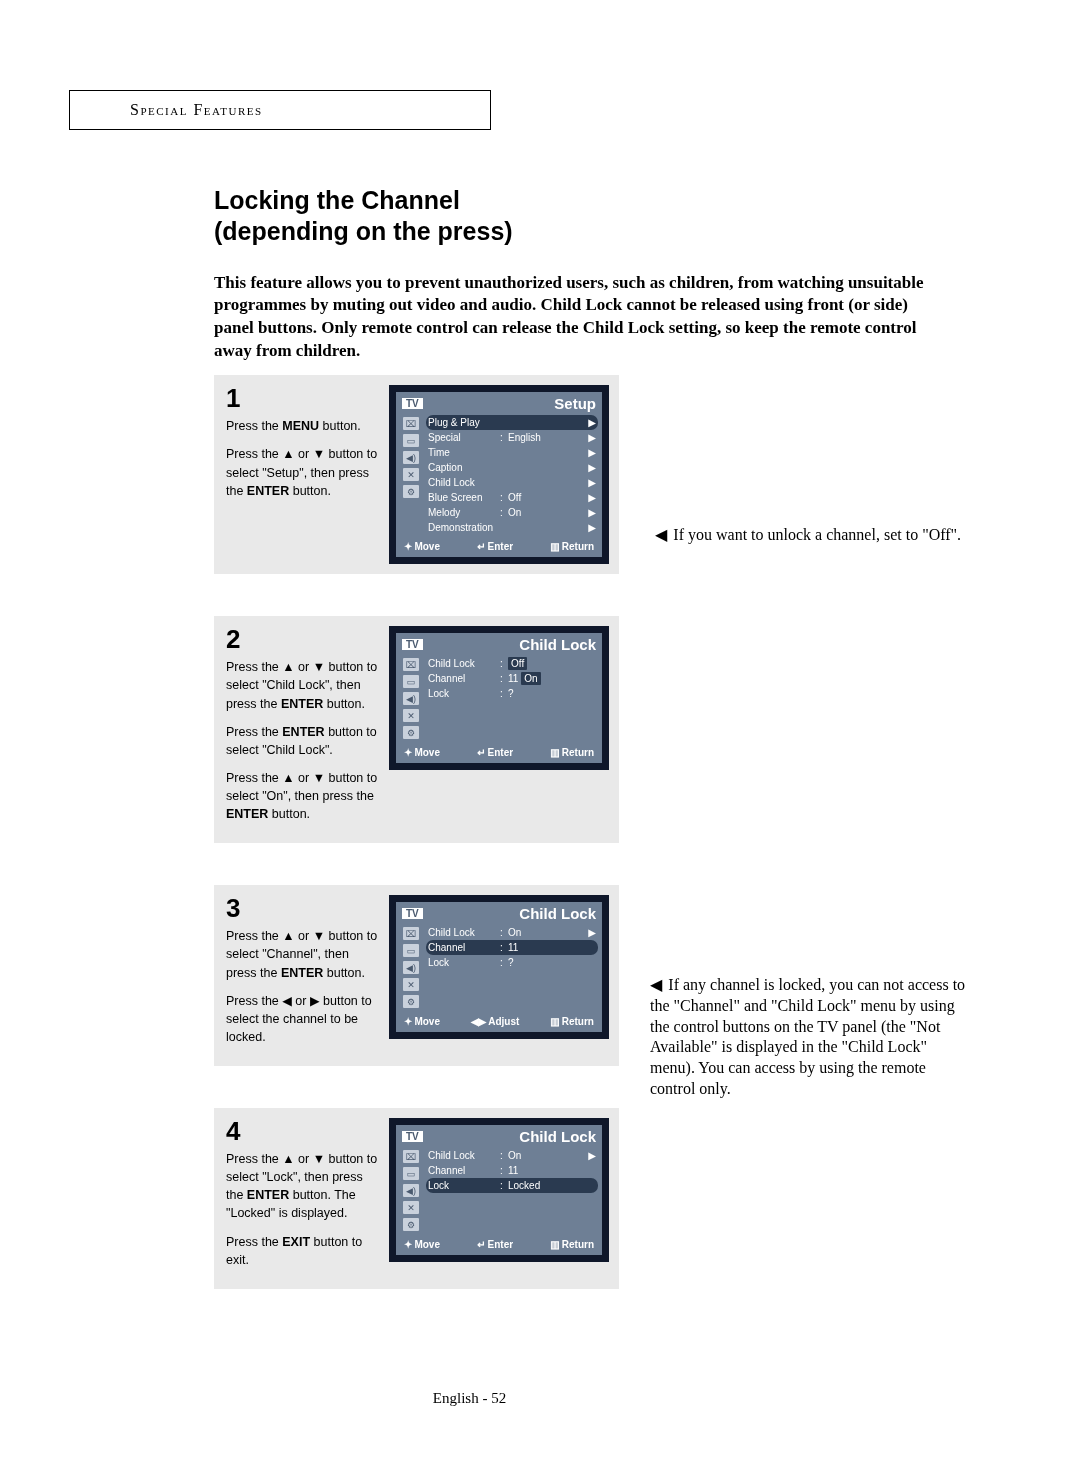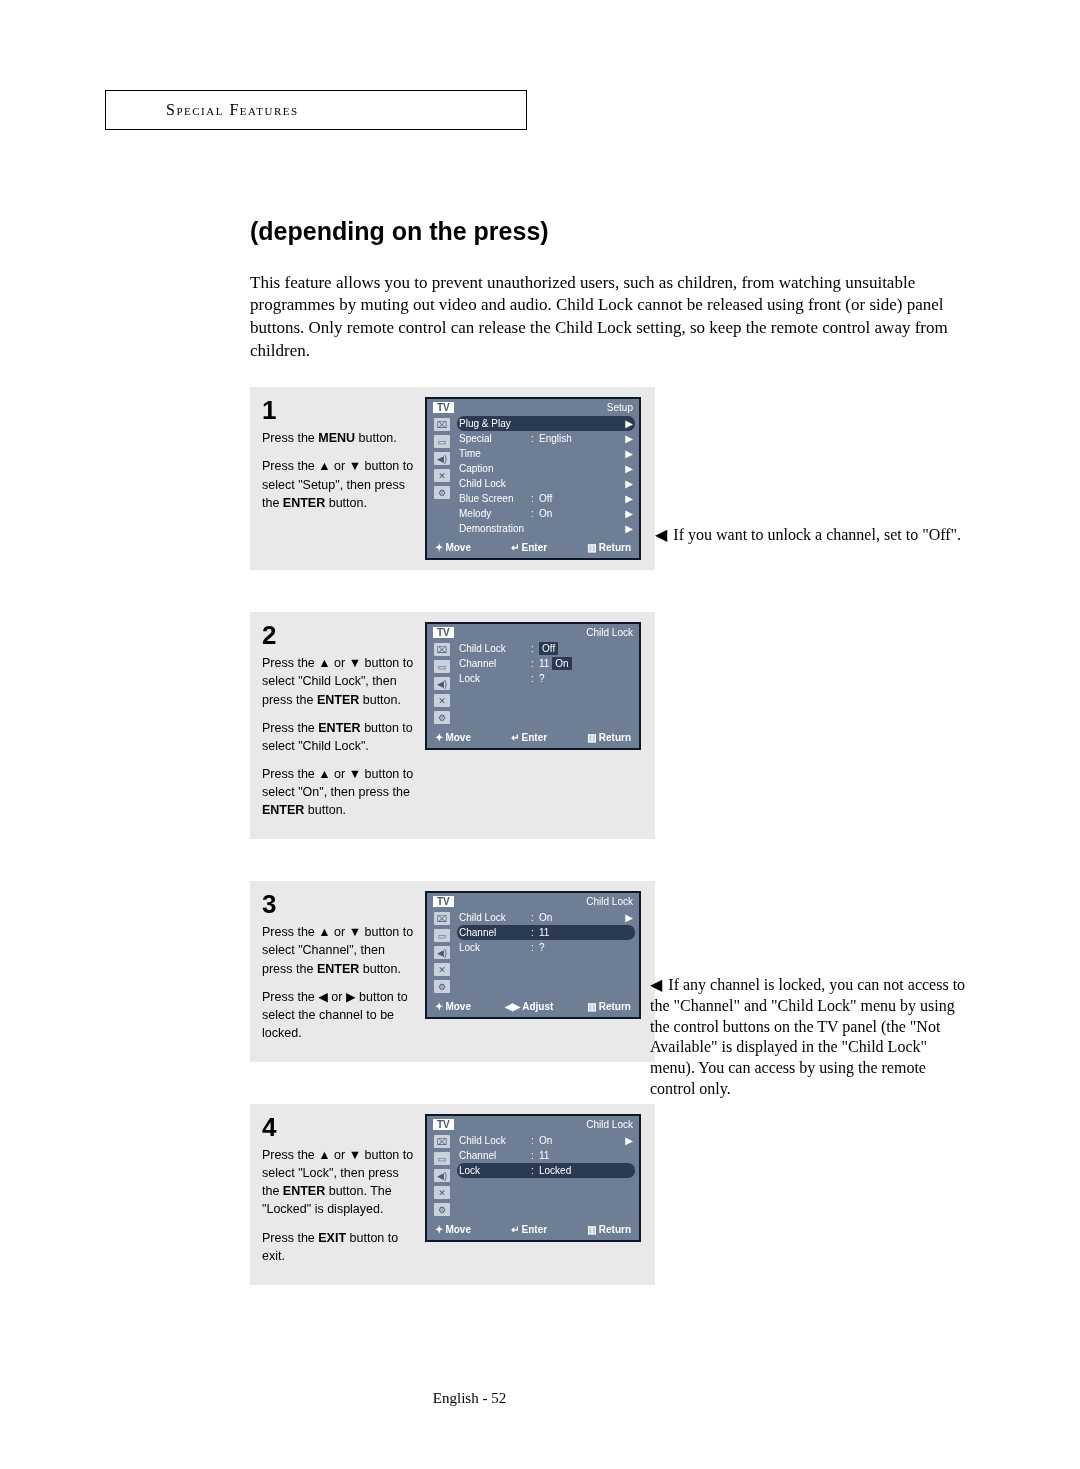--- a/index.html
+++ b/index.html
@@ -7,21 +7,21 @@
     padding: 0;
     font-family: Georgia, 'Times New Roman', serif;
     background: #fff;
     color: #000;
   }
   .page {
     width: 939px;
     height: 1469px;
     position: relative;
     box-sizing: border-box;
-    padding: 90px 110px 40px 120px;
+    padding: 90px 110px 40px 84px;
   }
   .header-box {
     border: 1px solid #000;
     padding: 10px 60px 10px 60px;
     width: 300px;
     margin-bottom: 55px;
     margin-left: -15px;
   }
   .header-text {
     font-variant: small-caps;
@@ -35,21 +35,22 @@
   .title {
     font-family: Arial, Helvetica, sans-serif;
     font-weight: bold;
     font-size: 25px;
     margin-bottom: 24px;
     line-height: 1.25;
   }
   .intro {
     font-size: 17px;
     line-height: 1.35;
-    margin-bottom: 24px;
+    margin-bottom: 12px;
+    font-weight: bold;
   }
   .steps {
     width: 405px;
     background: #e9e9e9;
     padding: 0;
   }
   .step {
     display: flex;
     padding: 10px 10px 10px 12px;
     gap: 8px;
@@ -71,40 +72,40 @@
   .step-left p { margin: 0 0 10px 0; }
   .step-left b { font-weight: bold; }
 
   
   .osd {
     width: 212px;
     background: #6e7f95;
     color: #fff;
     font-family: Arial, Helvetica, sans-serif;
     font-size: 10px;
-    border: 2px solid #0f172a;
+    border: 7px solid #0f172a;
     position: relative;
   }
   .osd-top {
     display: flex;
     align-items: center;
     padding: 3px 6px 1px 6px;
   }
   .osd-tv {
     background: #fff;
     color: #4a5a6f;
     font-weight: bold;
     padding: 0 4px;
     font-size: 10px;
   }
   .osd-title {
     flex: 1;
     text-align: right;
-    font-weight: normal;
-    font-size: 10px;
+    font-weight: bold;
+    font-size: 15px;
   }
   .osd-body {
     display: flex;
   }
   .osd-icons {
     width: 22px;
     display: flex;
     flex-direction: column;
     gap: 4px;
     padding: 4px 0 4px 4px;
@@ -181,21 +182,21 @@
 <body>
 
 <div class="page">
 
   <div class="header-box">
     <span class="header-text">Special Features</span>
   </div>
 
   <div class="content">
     <div class="title">
-      <br>
+      <span>Locking the Channel</span><br>
       <span>(depending on the press)</span>
     </div>
 
     <div class="intro">This feature allows you to prevent unauthorized users, such as children, from watching unsuitable programmes by muting out video and audio. Child Lock cannot be released using front (or side) panel buttons. Only remote control can release the Child Lock setting, so keep the remote control away from children.</div>
 
     <div class="steps">
 
       <div class="step">
         <div class="step-left">
           <div class="step-num">1</div>

